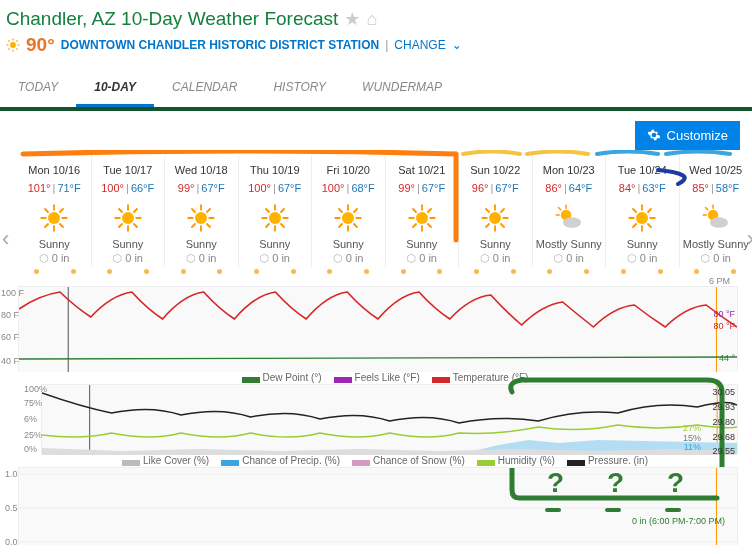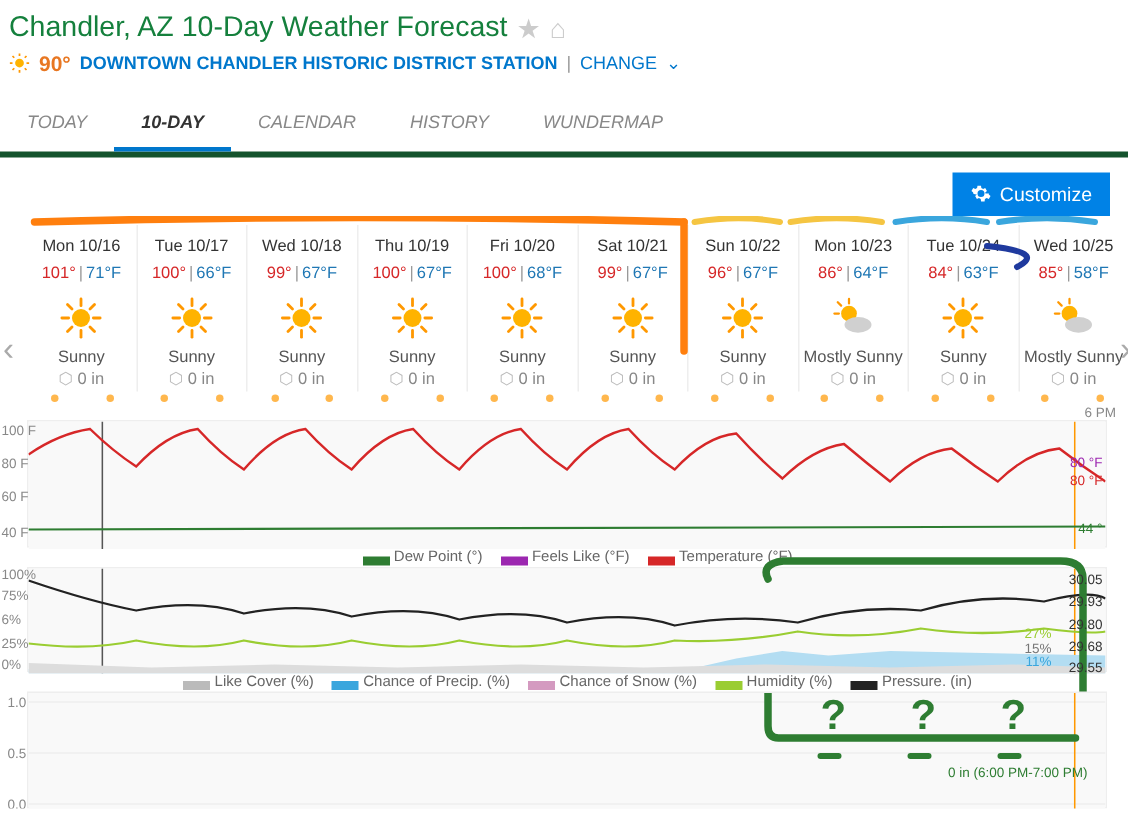--- a/index.html
+++ b/index.html
@@ -3,21 +3,21 @@
 <meta charset="utf-8">
 <style>
 * { box-sizing: border-box; margin: 0; padding: 0; }
 body { font-family: Arial, sans-serif; font-size: 12px; color: #333; background: #fff; width: 752px; }
 .header { padding: 8px 6px 4px; }
 .title-row { display: flex; align-items: center; gap: 6px; }
 .title { font-size: 19px; font-weight: normal; color: #15803d; }
 .star, .home { color: #ccc; font-size: 18px; }
 .sub-row { display: flex; align-items: center; gap: 6px; margin-top: 4px; }
 .sun-small { width: 14px; height: 14px; }
-.temp-now { color: #e87722; font-size: 14px; font-weight: bold; }
+.temp-now { color: #e87722; font-size: 19px; font-weight: bold; }
 .station { color: #0077cc; font-size: 12px; font-weight: bold; }
 .change { color: #0077cc; font-size: 12px; }
 .chev { color: #0077cc; }
 .tabs { display: flex; border-bottom: 4px solid #14532d; margin-top: 10px; font-style: italic; }
 .tab { padding: 10px 18px; font-size: 12px; color: #888; cursor: pointer; }
 .tab.active { color: #333; border-bottom: 3px solid #0077cc; font-weight: bold; }
 .content { position: relative; padding: 10px 0 0 18px; }
 .customize-row { display: flex; justify-content: flex-end; padding-right: 12px; margin-bottom: 6px; }
 .customize-btn { background: #0082e6; color: #fff; border: none; padding: 7px 12px; font-size: 13px; display: flex; align-items: flex-start; gap: 6px; cursor: pointer; }
 .gear { display: inline-block; }
@@ -34,21 +34,21 @@
 .lo { color: #1f77b4; }
 .sep { color: #999; margin: 0 2px; }
 .icon-wrap { height: 36px; display: flex; align-items: center; justify-content: center; }
 .sun-icon { width: 30px; height: 30px; }
 .cond { font-size: 11px; color: #555; padding: 2px 0; white-space: nowrap; overflow: hidden; }
 .precip { font-size: 11px; color: #888; }
 .dot-row { display: flex; justify-content: space-around; padding: 2px 0; }
 .dot { width: 5px; height: 5px; background: #ffb74d; border-radius: 50%; }
 .chart { position: relative; border: 1px solid #eee; margin-right: 14px; }
 .chart1 { height: 85px; }
-.chart2 { height: 70px; }
+.chart2 { height: 70px; margin-left: 23px; }
 .chart3 { height: 78px; }
 .ylabel { position: absolute; left: -18px; font-size: 9px; color: #888; transform: translateY(-50%); }
 .rlabel { position: absolute; right: 2px; font-size: 9px; }
 .legend { display: flex; justify-content: center; gap: 12px; font-size: 10px; color: #666; flex-wrap: wrap; padding: 1px 0; }
 .legend-item { display: flex; align-items: flex-end; gap: 3px; }
 .swatch { width: 18px; height: 6px; }
 .time-note { position: absolute; right: 12px; font-size: 9px; color: #2e7d32; }
 svg { display: block; }
 </style>
 </head>
@@ -336,21 +336,21 @@
         <span class="dot"></span>
         <span class="dot"></span>
         <span class="dot"></span>
         <span class="dot"></span>
         <span class="dot"></span>
         <span class="dot"></span>
         <span class="dot"></span>
         <span class="dot"></span>
         <span class="dot"></span>
       </div>
-    <div style="text-align:right;padding-right:8px;font-size:9px;color:#888">6 PM</div>
+    <div style="text-align:right;padding-right:22px;font-size:9px;color:#888">6 PM</div>
   </div>
 
   <div class="chart chart1">
     <svg width="100%" height="85" viewBox="0 0 700 85" preserveAspectRatio="none">
       <rect width="700" height="85" fill="#f9f9f9"></rect>
       <line x1="48" y1="0" x2="48" y2="85" stroke="#555" stroke-width="1"></line>
       <line x1="680" y1="0" x2="680" y2="85" stroke="#ff9800" stroke-width="1"></line>
       <path d="M0 22 Q20 8 40 5 Q55 20 70 30 Q90 8 110 5 Q125 22 140 32 Q160 8 180 5 Q195 22 210 32 Q230 8 250 5 Q265 22 280 32 Q300 8 320 5 Q335 22 350 32 Q370 8 390 5 Q405 22 420 32 Q440 10 460 8 Q475 25 490 38 Q510 18 530 15 Q545 28 560 40 Q580 20 600 18 Q615 30 630 40 Q650 20 670 18 Q685 30 700 40" stroke="#d62728" stroke-width="1.6" fill="none"></path>
       <path d="M0 72 L700 70" stroke="#2e7d32" stroke-width="1.4" fill="none"></path>
     </svg>

